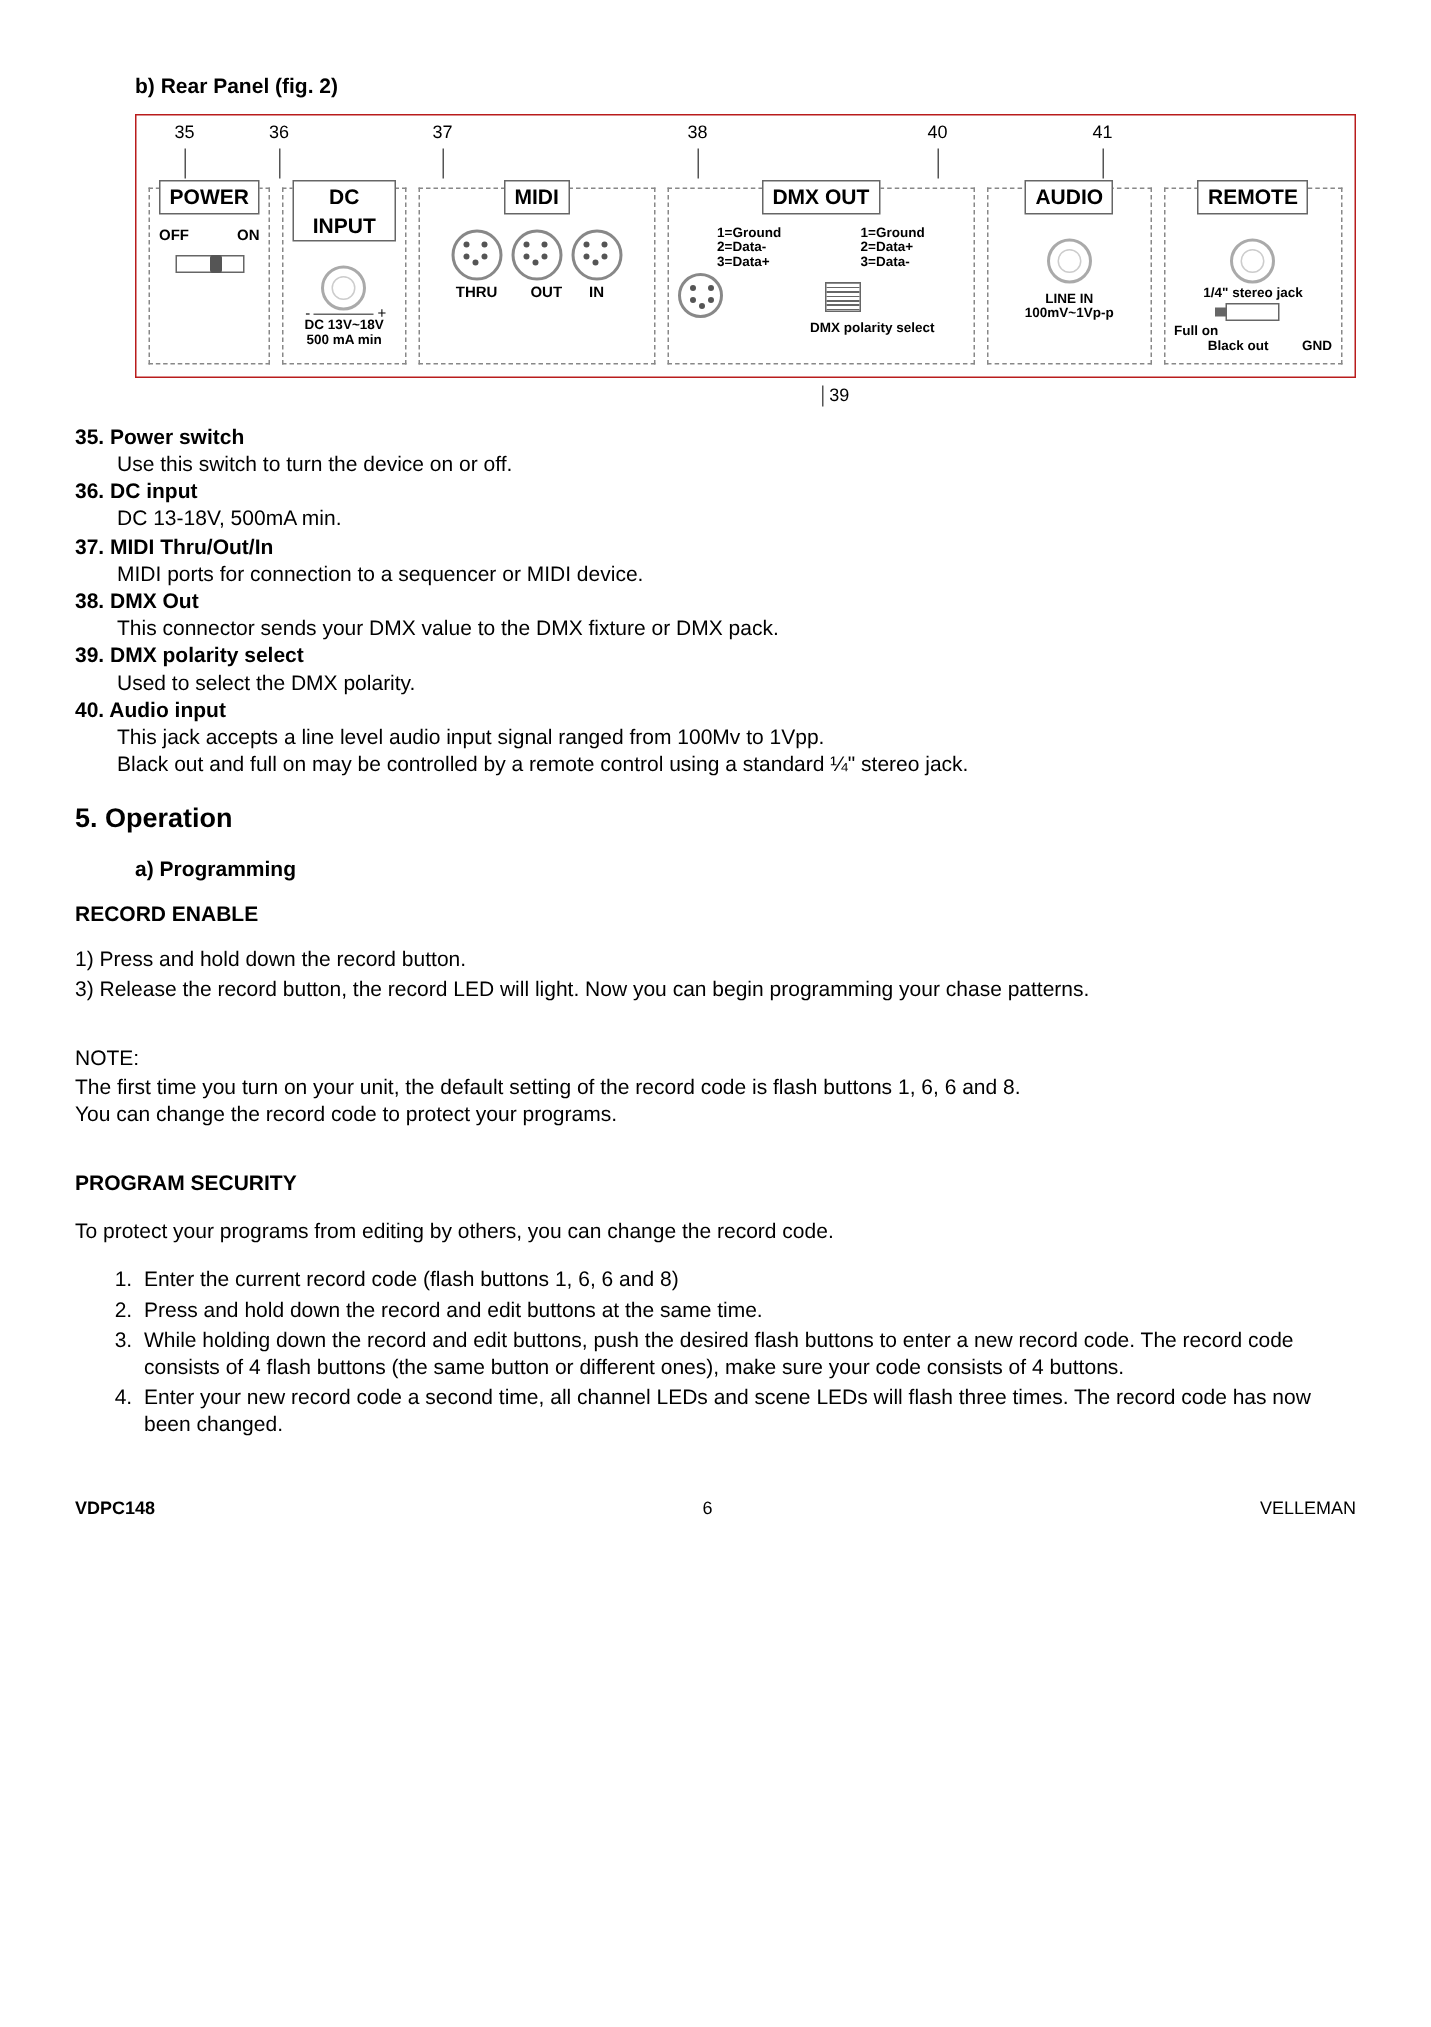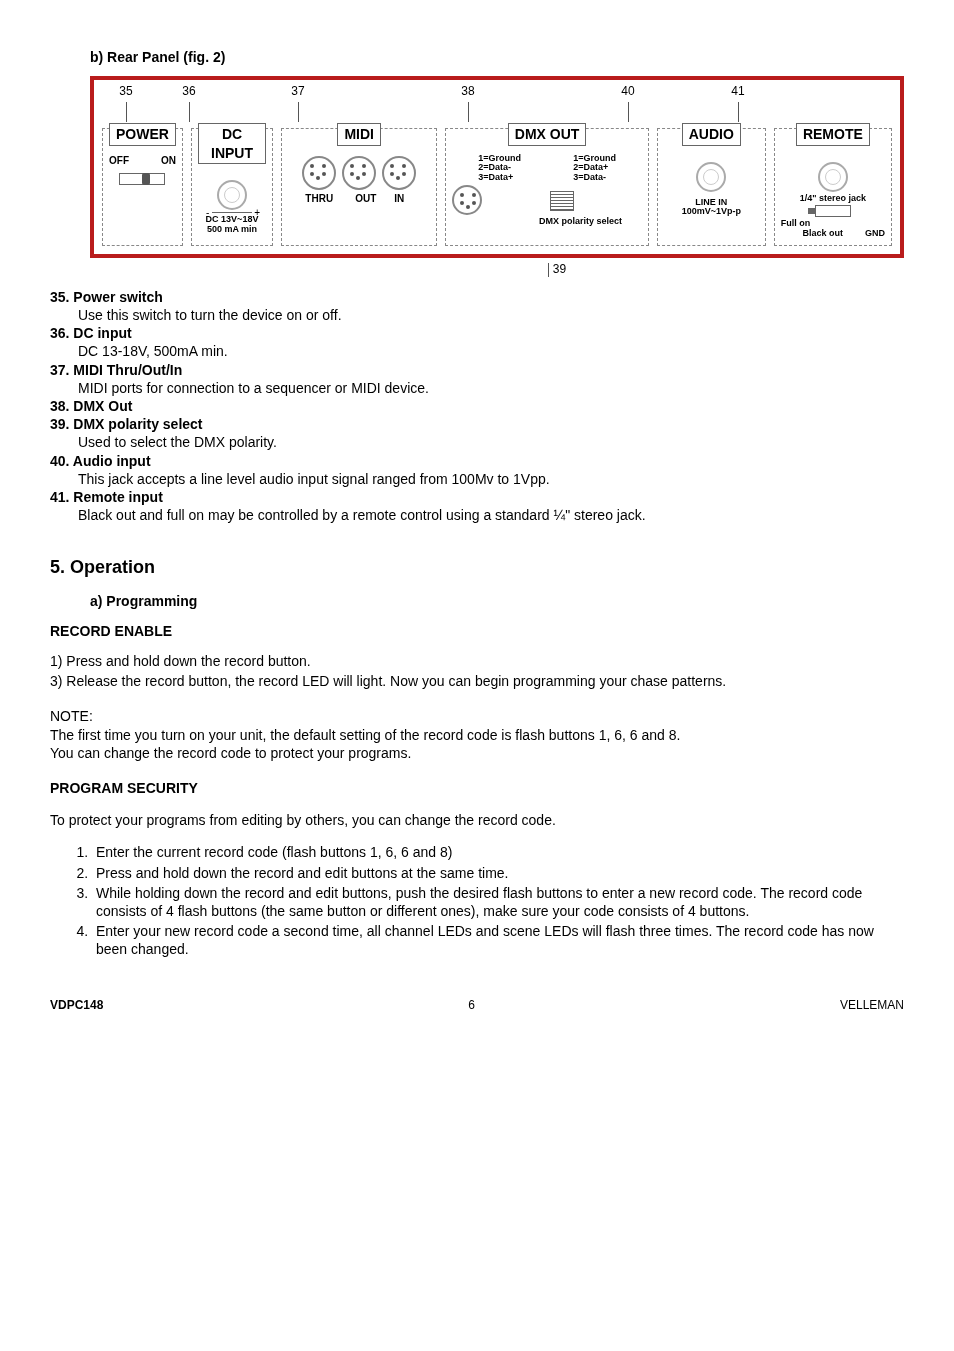--- a/index.html
+++ b/index.html
@@ -8,21 +8,21 @@
     color: #000;
     margin: 0;
     padding: 40px 50px;
     line-height: 1.3;
   }
   .section-title {
     font-weight: bold;
     margin: 8px 0 10px 40px;
   }
   .diagram {
-    border: 4px solid #b91c1c;
+    border: 1px solid #b91c1c;
     margin: 6px 0 4px 40px;
     padding: 4px 8px 8px 8px;
     position: relative;
   }
   .callouts-top {
     display: flex;
     font-size: 12px;
     margin-bottom: 2px;
   }
   .callouts-top span {
@@ -101,35 +101,35 @@
   }
   .def-item-head {
     font-weight: bold;
   }
   .def-item-body {
     margin-left: 28px;
   }
   h2.operation {
     font-size: 18px;
     font-weight: bold;
-    margin: 32px 0 12px 0;
+    margin: 16px 0 12px 0;
   }
   .sub-a {
     font-weight: bold;
     margin: 6px 0 12px 40px;
   }
   .blk-head {
     font-weight: bold;
     margin: 10px 0 12px 0;
   }
   .steps-tight p {
     margin: 2px 0;
   }
   .note-block {
-    margin: 17px 0;
+    margin: 28px 0;
   }
   ol.numlist {
     margin: 8px 0 8px 42px;
     padding: 0;
   }
   ol.numlist li {
     margin: 2px 0;
     padding-left: 4px;
   }
   .footer {
@@ -253,25 +253,25 @@
 </div>
 
 <div class="def-list">
   <div class="def-item-head">35. Power switch</div>
   <div class="def-item-body">Use this switch to turn the device on or off.</div>
   <div class="def-item-head">36. DC input</div>
   <div class="def-item-body">DC 13-18V, 500mA min.</div>
   <div class="def-item-head">37. MIDI Thru/Out/In</div>
   <div class="def-item-body">MIDI ports for connection to a sequencer or MIDI device.</div>
   <div class="def-item-head">38. DMX Out</div>
+  <div class="def-item-body">This connector sends your DMX value to the DMX fixture or DMX pack.</div>
   <div class="def-item-head">39. DMX polarity select</div>
   <div class="def-item-body">Used to select the DMX polarity.</div>
   <div class="def-item-head">40. Audio input</div>
   <div class="def-item-body">This jack accepts a line level audio input signal ranged from 100Mv to 1Vpp.</div>
-  <div class="def-item-head">41. Remote input</div>
   <div class="def-item-body">Black out and full on may be controlled by a remote control using a standard ¼" stereo jack.</div>
 </div>
 
 <h2 class="operation">5.  Operation</h2>
 
 <div class="sub-a">a)  Programming</div>
 
 <div class="blk-head">RECORD ENABLE</div>
 
 <div class="steps-tight">

